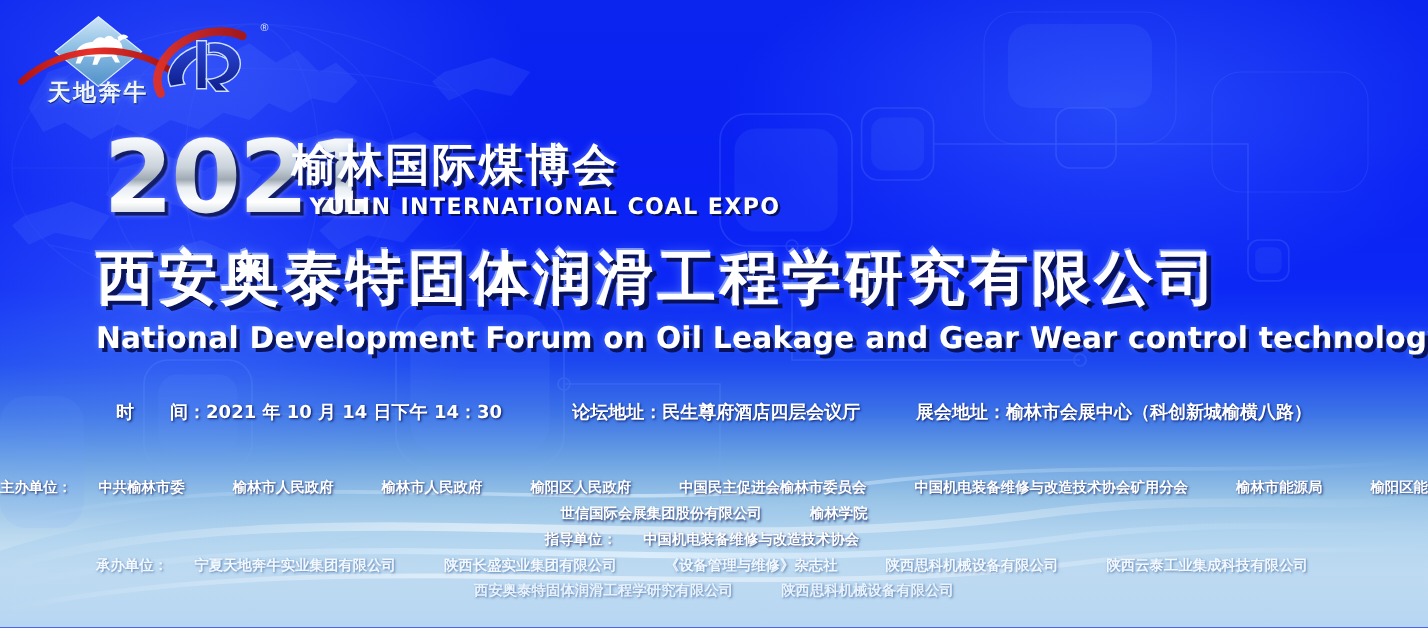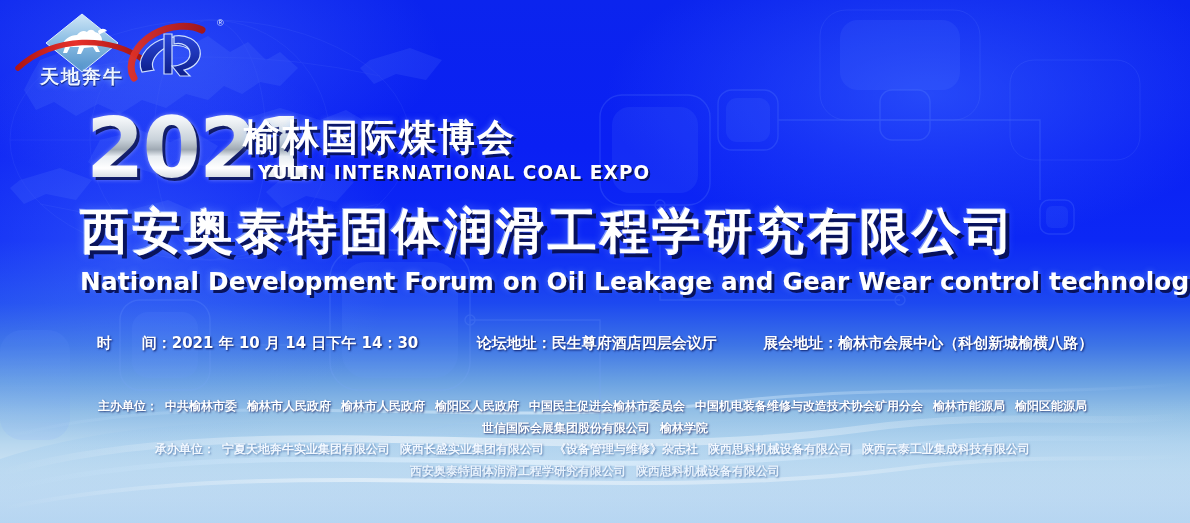--- a/index.html
+++ b/index.html
@@ -120,21 +120,21 @@
     text-align:center;
     font-size:12px;line-height:21.5px;font-weight:bold;color:#ffffff;
     font-family:"DejaVu Sans","Liberation Sans",sans-serif;
     text-shadow:1px 1px 2px rgba(4,16,86,.75);
   }
   .orgrow{white-space:nowrap;}
   .orgrow.dark{color:#ffffff;}
   .orgrow.r4,.orgrow.r5{color:#f2f8ff;text-shadow:1px 1px 2px rgba(20,60,130,.55);}
   .orgrow.r5{color:#e9f3fd;}
   .lbl{margin-right:2px;text-align:center;}
-  .it{margin:0 5px;}
+  .it{margin:0 20px;}
 </style>
 </head>
 <body>
 
 <div class="banner">
 
   <div class="glow-left"></div>
 
   <svg class="worldmap" viewBox="0 0 560 300" aria-hidden="true">
     <g fill="#8fb6ff" opacity="0.55">
@@ -289,20 +289,23 @@
     </span>
   </div>
 
   <div class="orgblock">
     <div class="orgrow dark">
       <span class="lbl">主办单位：</span><span id="host-items"><span class="it">中共榆林市委</span><span class="it">榆林市人民政府</span><span class="it">榆林市人民政府</span><span class="it">榆阳区人民政府</span><span class="it">中国民主促进会榆林市委员会</span><span class="it">中国机电装备维修与改造技术协会矿用分会</span><span class="it">榆林市能源局</span><span class="it">榆阳区能源局</span></span>
     </div>
     <div class="orgrow dark">
       <span id="host-items-2"><span class="it">世信国际会展集团股份有限公司</span><span class="it">榆林学院</span></span>
     </div>
+    <div class="orgrow dark">
+      <span class="lbl">指导单位：</span><span id="guide-items"><span class="it">中国机电装备维修与改造技术协会</span></span>
+    </div>
     <div class="orgrow r4">
       <span class="lbl">承办单位：</span><span id="org-items"><span class="it">宁夏天地奔牛实业集团有限公司</span><span class="it">陕西长盛实业集团有限公司</span><span class="it">《设备管理与维修》杂志社</span><span class="it">陕西思科机械设备有限公司</span><span class="it">陕西云泰工业集成科技有限公司</span></span>
     </div>
     <div class="orgrow r5">
       <span id="org-items-2"><span class="it">西安奥泰特固体润滑工程学研究有限公司</span><span class="it">陕西思科机械设备有限公司</span></span>
     </div>
   </div>
 
 </div>
 

